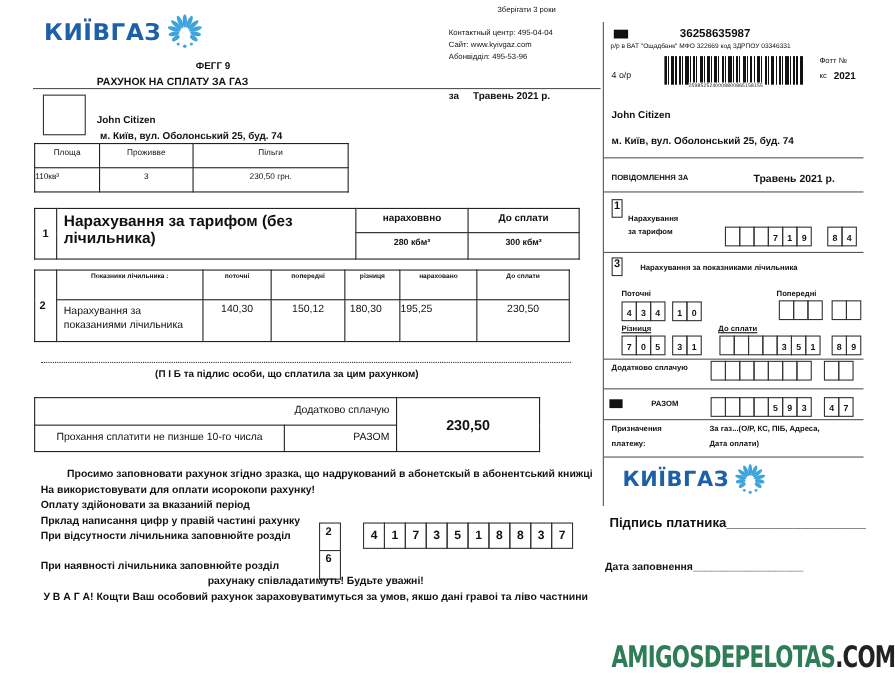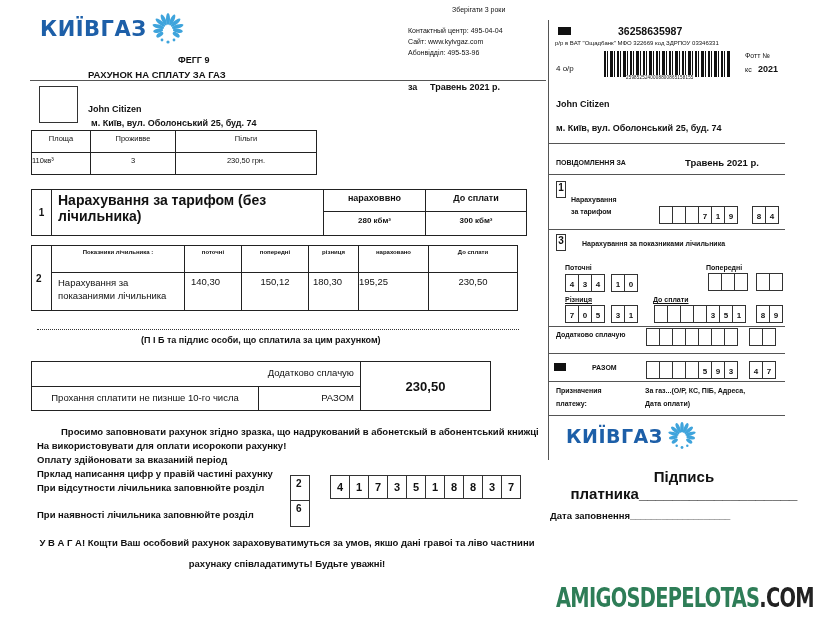--- a/index.html
+++ b/index.html
@@ -95,21 +95,21 @@
     <td rowspan="2" style="width:20px; text-align:left; vertical-align:middle; font-weight:bold; font-size:10px; padding-left:4px;">2</td>
     <td style="width:133px; text-align:center; font-weight:bold; font-size:6px; padding-top:3px;">Показники лічильника :</td>
     <td style="width:57px; text-align:center; font-weight:bold; font-size:6px; padding-top:3px;">поточні</td>
     <td style="width:67px; text-align:center; font-weight:bold; font-size:6px; padding-top:3px;">попередні</td>
     <td style="width:50px; text-align:center; font-weight:bold; font-size:6px; padding-top:3px;">різниця</td>
     <td style="width:70px; text-align:center; font-weight:bold; font-size:6px; padding-top:3px;">нараховано</td>
     <td style="text-align:center; font-weight:bold; font-size:6px; padding-top:3px;">До сплати</td>
   </tr>
   <tr style="height:38px;">
     <td style="font-size:9.5px; padding:3px 6px; line-height:13px;">Нарахування за показаниями лічильника</td>
-    <td style="font-size:9.5px; padding:3px 6px;">140,30</td>
+    <td style="font-size:9.5px; padding:3px 16px;">140,30</td>
     <td style="text-align:center; font-size:9.5px; padding-top:3px;">150,12</td>
     <td style="font-size:9.5px; padding:3px 4px;">180,30</td>
     <td style="font-size:9.5px; padding-top:3px;">195,25</td>
     <td style="text-align:center; font-size:9.5px; padding-top:3px;">230,50</td>
   </tr>
 </tbody>
   </table>
 
 <div class="abs" style="left:37px; top:329px; width:482px; border-top:1px dotted #333;"></div>
 <div class="abs b" style="left:141px; top:335px; font-size:9px;">(П І Б та підлис особи, що сплатила за цим рахунком)</div>
@@ -146,21 +146,21 @@
   <div class="bigcell">3</div>
   <div class="bigcell">5</div>
   <div class="bigcell">1</div>
   <div class="bigcell">8</div>
   <div class="bigcell">8</div>
   <div class="bigcell">3</div>
   <div class="bigcell">7</div>
 </div>
 
 <div class="abs b" style="left:37px; top:537px; width:500px; text-align:center; font-size:9.5px;">У В А Г А! Кощти Ваш особовий рахунок зараховуватимуться за умов, якшо дані гравоі та ліво частнини</div>
-<div class="abs b" style="left:37px; top:558px; width:500px; text-align:center; font-size:9.5px;">рахунаку співладатимуть! Будьте уважні!</div>
+<div class="abs b" style="left:37px; top:523px; width:500px; text-align:center; font-size:9.5px;">рахунаку співладатимуть! Будьте уважні!</div>
 
 <div class="vr" style="left:548px; top:20px; height:440px;"></div>
 
 <div class="abs" style="left:558px; top:27px; width:13px; height:8px; background:#111;"></div>
 <div class="abs b" style="left:618px; top:25px; font-size:10.5px;">36258635987</div>
 <div class="abs" style="left:555px; top:40px; font-size:6px; white-space:nowrap;">р/р  в  ВАТ "Ощадбанк" МФО 322669   код  ЗДРПОУ 03346331</div>
 <div class="abs" style="left:556px; top:64px; font-size:8px;">4 о/р</div>
 
 <div class="abs" style="left:604px; top:51px; width:126px; height:26px;
   background: repeating-linear-gradient(90deg, #111 0 2px, #fff 2px 3px, #111 3px 4px, #fff 4px 6px, #111 6px 9px, #fff 9px 10px, #111 10px 11px, #fff 11px 13px);"></div>
@@ -301,18 +301,18 @@
       <ellipse cx="0" cy="-10" rx="2" ry="5" transform="rotate(-100)"></ellipse>
       <ellipse cx="0" cy="-10" rx="2" ry="4" transform="rotate(125)"></ellipse>
       <ellipse cx="0" cy="-10" rx="2" ry="4" transform="rotate(-125)"></ellipse>
       <circle cx="0" cy="13" r="1.6"></circle>
         <circle cx="-6" cy="11" r="1.4"></circle>
         <circle cx="6" cy="11" r="1.4"></circle>
     </g>
   </svg>
 </div>
 
-<div class="abs b" style="left:554px; top:468px; font-size:15px;text-align:center;">Підпись платника___________________</div>
+<div class="abs b" style="left:554px; top:468px; font-size:12px;">Підпись платника___________________</div>
 <div class="abs b" style="left:550px; top:510px; font-size:9.5px;">Дата заповнення___________________</div>
 
 <div class="abs watermark" style="left:556px; top:582px;">
   <span style="color:#2e7d57;">AMIGOSDEPELOTAS</span><span style="color:#222;">.COM</span>
 </div>
 
 </body></html>

